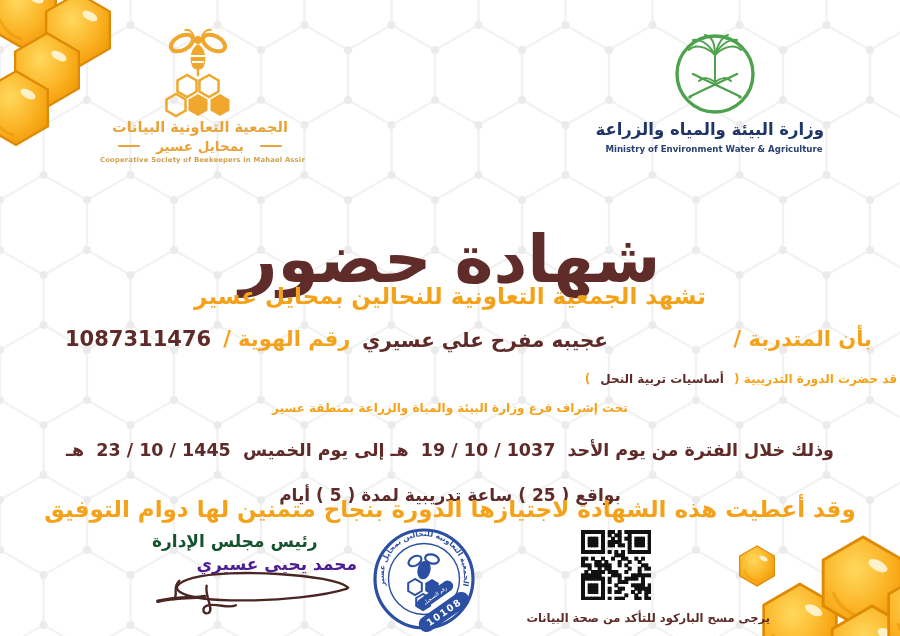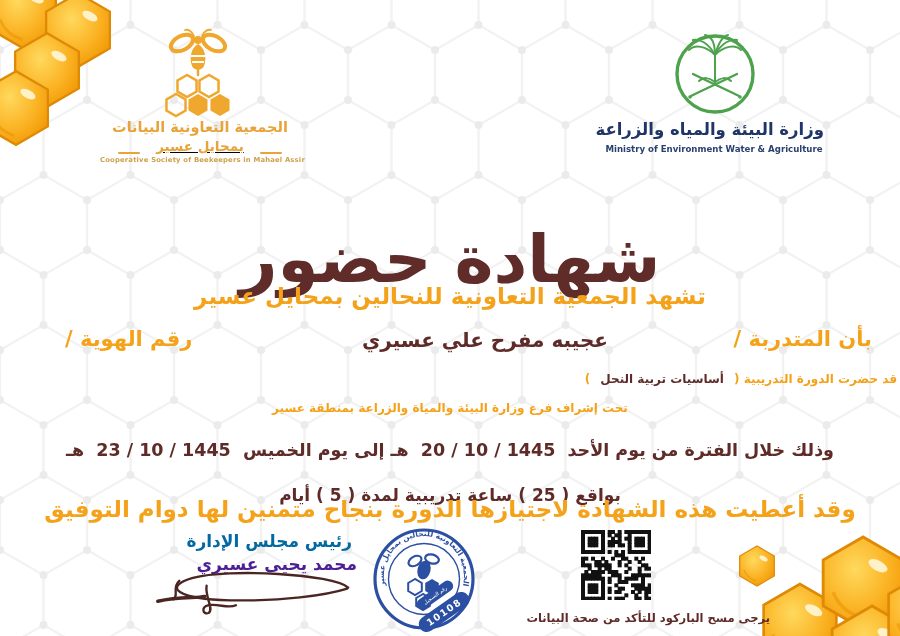--- a/index.html
+++ b/index.html
@@ -5,21 +5,21 @@
   html,body{margin:0;padding:0;background:#fff;}
   .certificate{
     position:relative;width:900px;height:636px;overflow:hidden;background:#ffffff;
     font-family:"DejaVu Sans",sans-serif;
   }
   .abs{position:absolute;}
   .deco{position:absolute;top:0;left:0;pointer-events:none;}
   
   .society-name{top:119px;left:105px;width:190px;text-align:center;
     font-size:14.5px;font-weight:bold;color:#E8A33A;direction:rtl;white-space:nowrap;}
-  .society-branch{top:138px;left:105px;width:190px;display:flex;align-items:flex-end;justify-content:center;gap:16px;text-decoration:underline;}
+  .society-branch{top:138px;left:105px;width:190px;display:flex;align-items:center;justify-content:center;gap:16px;}
   .society-branch .txt{font-size:13.5px;font-weight:bold;color:#E8A33A;direction:rtl;white-space:nowrap;}
   .society-branch .dash{width:22px;height:2px;background:#E8A33A;border-radius:2px;}
   .society-en{top:156px;left:100px;width:200px;text-align:center;
     font-size:6.8px;font-weight:bold;color:#CFA04C;letter-spacing:.2px;white-space:nowrap;}
   .ministry-name-ar{top:120px;left:604px;width:220px;text-align:center;
     font-size:16.5px;font-weight:bold;color:#1F3565;direction:rtl;white-space:nowrap;}
   .ministry-name-en{top:144px;left:594px;width:240px;text-align:center;
     font-size:8.6px;font-weight:bold;color:#2A4070;white-space:nowrap;}
   
   .title{top:176px;left:150px;width:600px;text-align:center;
@@ -33,22 +33,22 @@
   .l-supervision{top:401px;font-size:12px;}
   .l-period{top:440px;font-size:17.5px;}
   .l-duration{top:485px;font-size:17px;}
   .l-closing{top:496px;font-size:23px;}
   .seg{margin:0 3px;}
   .date-ltr{direction:ltr;unicode-bidi:isolate;}
   .trainee-label{top:327px;right:28px;font-size:21px;font-weight:bold;direction:rtl;white-space:nowrap;}
   .trainee-name{top:328px;right:292px;font-size:20px;font-weight:bold;direction:rtl;white-space:nowrap;}
   .id-wrap{top:327px;left:65px;direction:rtl;white-space:nowrap;font-weight:bold;font-size:21px;display:flex;gap:12px;flex-direction:row;}
   
-  .sig-role{top:531px;left:152px;width:200px;text-align:right;
-    font-size:17px;font-weight:bold;color:#0369a1;direction:rtl;white-space:nowrap;}
+  .sig-role{top:531px;left:152px;width:200px;text-align:left;
+    font-size:17px;font-weight:bold;color:#14532d;direction:rtl;white-space:nowrap;}
   .sig-name{top:554px;left:147px;width:210px;text-align:right;
     font-size:17px;font-weight:bold;color:#4c1d95;direction:rtl;white-space:nowrap;}
   .signature-svg{top:566px;left:150px;}
   .stamp-svg{top:523px;left:371px;}
   .qr-box{top:530px;left:581px;width:70px;height:70px;}
   .qr-caption{top:611px;left:535px;width:235px;text-align:center;
     font-size:11.5px;font-weight:bold;color:#5E2B28;direction:rtl;white-space:nowrap;}
 </style>
 </head>
 <body>
@@ -150,33 +150,34 @@
   <div class="abs ministry-name-en">Ministry of Environment Water &amp; Agriculture</div>
 
   <div class="abs title">شهادة حضور</div>
 
   <div class="abs line l-certify orange">تشهد الجمعية التعاونية للنحالين بمحايل عسير</div>
 
   <div class="abs trainee-label orange">بأن المتدربة /</div>
   <div class="abs trainee-name maroon">عجيبه مفرح علي عسيري</div>
   <div class="abs id-wrap">
     <span class="orange">رقم الهوية /</span>
+    <span class="maroon date-ltr">1087311476</span>
   </div>
 
   <div class="abs line l-course">
     <span class="seg orange">قد حضرت الدورة التدريبية (</span>
     <span class="seg maroon">أساسيات تربية النحل</span>
     <span class="seg orange">)</span>
   </div>
 
   <div class="abs line l-supervision orange">تحت إشراف فرع وزارة البيئة والمياة والزراعة بمنطقة عسير</div>
 
   <div class="abs line l-period maroon">
     <span class="seg">وذلك خلال الفترة من يوم الأحد</span>
-    <span class="seg date-ltr">20 / 10 / 1445</span>
+    <span class="seg date-ltr">19 / 10 / 1037</span>
     <span class="seg">هـ إلى يوم الخميس</span>
     <span class="seg date-ltr">23 / 10 / 1445</span>
     <span class="seg">هـ</span>
   </div>
 
   <div class="abs line l-duration maroon">بواقع ( 25 ) ساعة تدريبية لمدة ( 5 ) أيام</div>
   <div class="abs line l-closing orange">وقد أعطيت هذه الشهادة لاجتيازها الدورة بنجاح متمنين لها دوام التوفيق</div>
 
   <div class="abs sig-role">رئيس مجلس الإدارة</div>
   <div class="abs sig-name">محمد يحيى عسيري</div>

